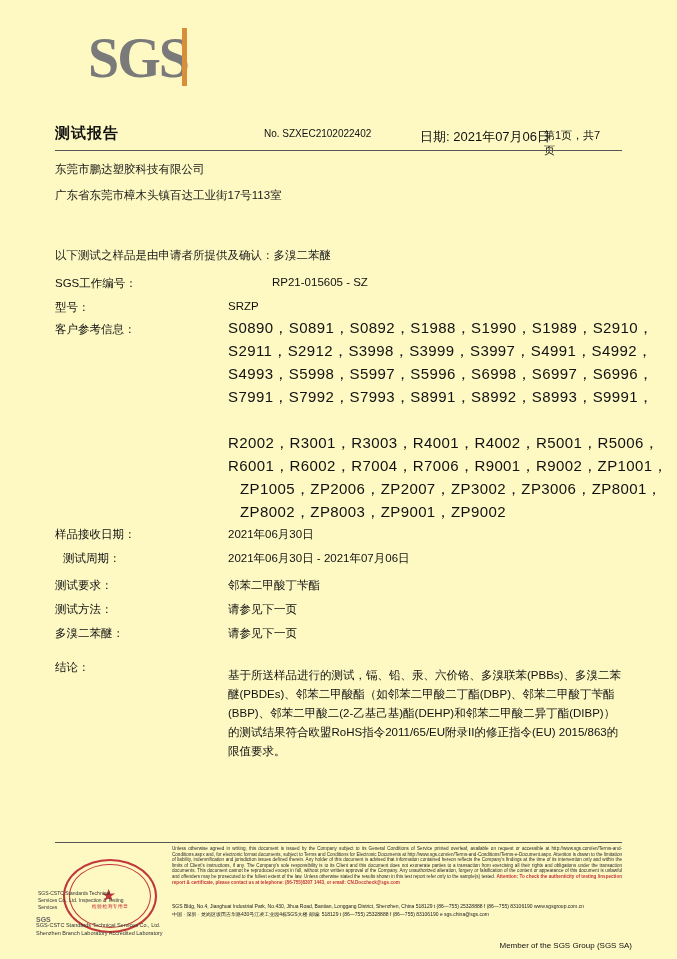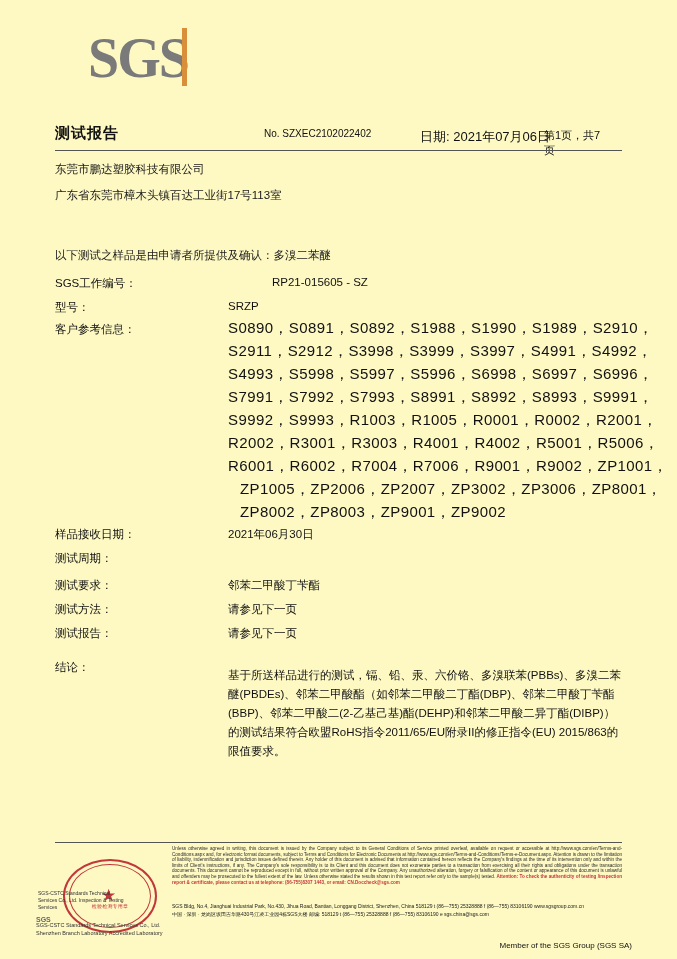--- a/index.html
+++ b/index.html
@@ -280,38 +280,38 @@
 
   <div class="field label" style="top:300px;">型号：</div>
   <div class="field value" style="top:300px;">SRZP</div>
 
   <div class="field label" style="top:322px;">客户参考信息：</div>
 
   <div class="value-block" style="top:316px;">S0890，S0891，S0892，S1988，S1990，S1989，S2910，</div>
   <div class="value-block" style="top:339px;">S2911，S2912，S3998，S3999，S3997，S4991，S4992，</div>
   <div class="value-block" style="top:362px;">S4993，S5998，S5997，S5996，S6998，S6997，S6996，</div>
   <div class="value-block" style="top:385px;">S7991，S7992，S7993，S8991，S8992，S8993，S9991，</div>
-  <div class="value-block" style="top:408px;">S9992，S9993，R1003，R1005，R0001，R0002，R2001，</div>
   <div class="value-block" style="top:431px;">R2002，R3001，R3003，R4001，R4002，R5001，R5006，</div>
   <div class="value-block" style="top:454px;">R6001，R6002，R7004，R7006，R9001，R9002，ZP1001，</div>
   <div class="value-block" style="top:477px; left:240px;">ZP1005，ZP2006，ZP2007，ZP3002，ZP3006，ZP8001，</div>
   <div class="value-block" style="top:500px; left:240px;text-align:right;">ZP8002，ZP8003，ZP9001，ZP9002</div>
 
   <div class="field label" style="top:527px;">样品接收日期：</div>
   <div class="field value" style="top:527px;">2021年06月30日</div>
 
-  <div class="field label" style="top:551px;">测试周期：</div>
+  <div class="field label" style="top:551px;margin-left:8px;">测试周期：</div>
+  <div class="field value" style="top:551px;">2021年06月30日 - 2021年07月06日</div>
 
   <div class="field label" style="top:578px;">测试要求：</div>
   <div class="field value" style="top:578px;">邻苯二甲酸丁苄酯</div>
 
   <div class="field label" style="top:602px;">测试方法：</div>
   <div class="field value" style="top:602px;">请参见下一页</div>
 
-  <div class="field label" style="top:626px;">测试报告：</div>
+  <div class="field label" style="top:626px;">多溴二苯醚：</div>
   <div class="field value" style="top:626px;">请参见下一页</div>
 
   <div class="field label" style="top:660px;">结论：</div>
   <div class="concl-block" style="top:658px;margin-top:8px;">基于所送样品进行的测试，镉、铅、汞、六价铬、多溴联苯(PBBs)、多溴二苯醚(PBDEs)、邻苯二甲酸酯（如邻苯二甲酸二丁酯(DBP)、邻苯二甲酸丁苄酯(BBP)、邻苯二甲酸二(2-乙基己基)酯(DEHP)和邻苯二甲酸二异丁酯(DIBP)）的测试结果符合欧盟RoHS指令2011/65/EU附录II的修正指令(EU) 2015/863的限值要求。</div>
 
   <div class="footer-rule"></div>
 
   <div class="stamp">
     <div class="ring"></div>
     <div class="ring2"></div>

